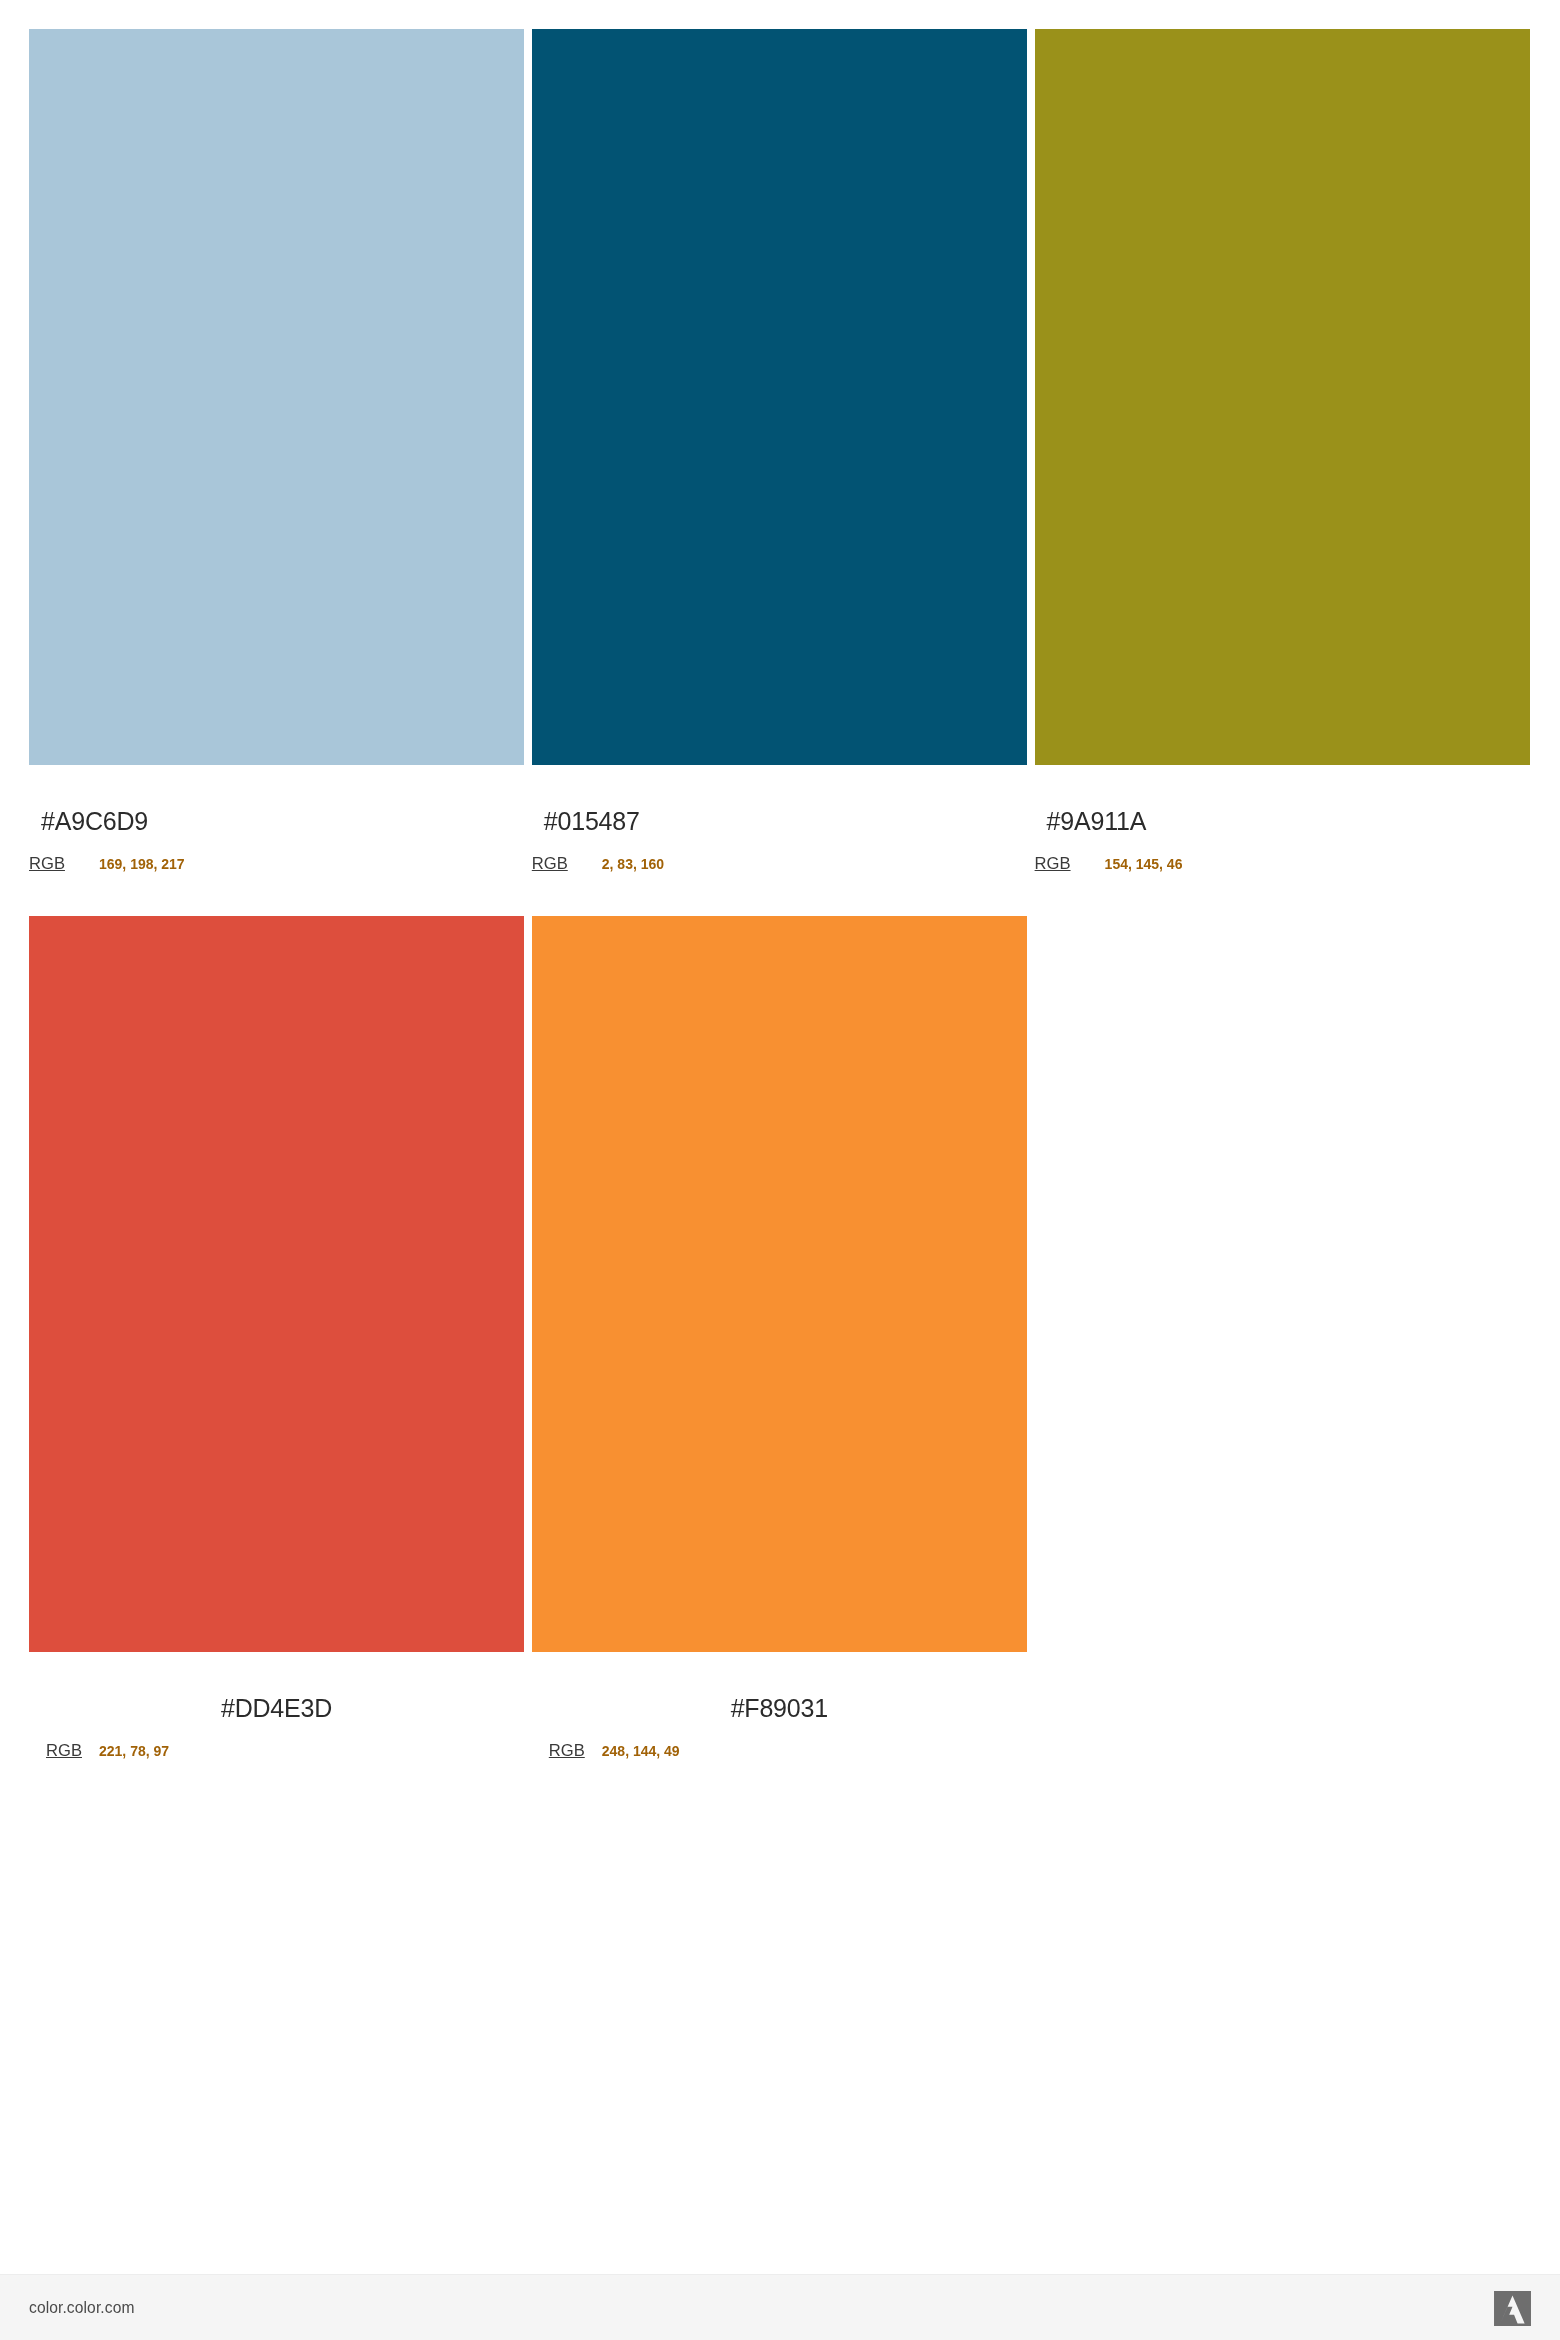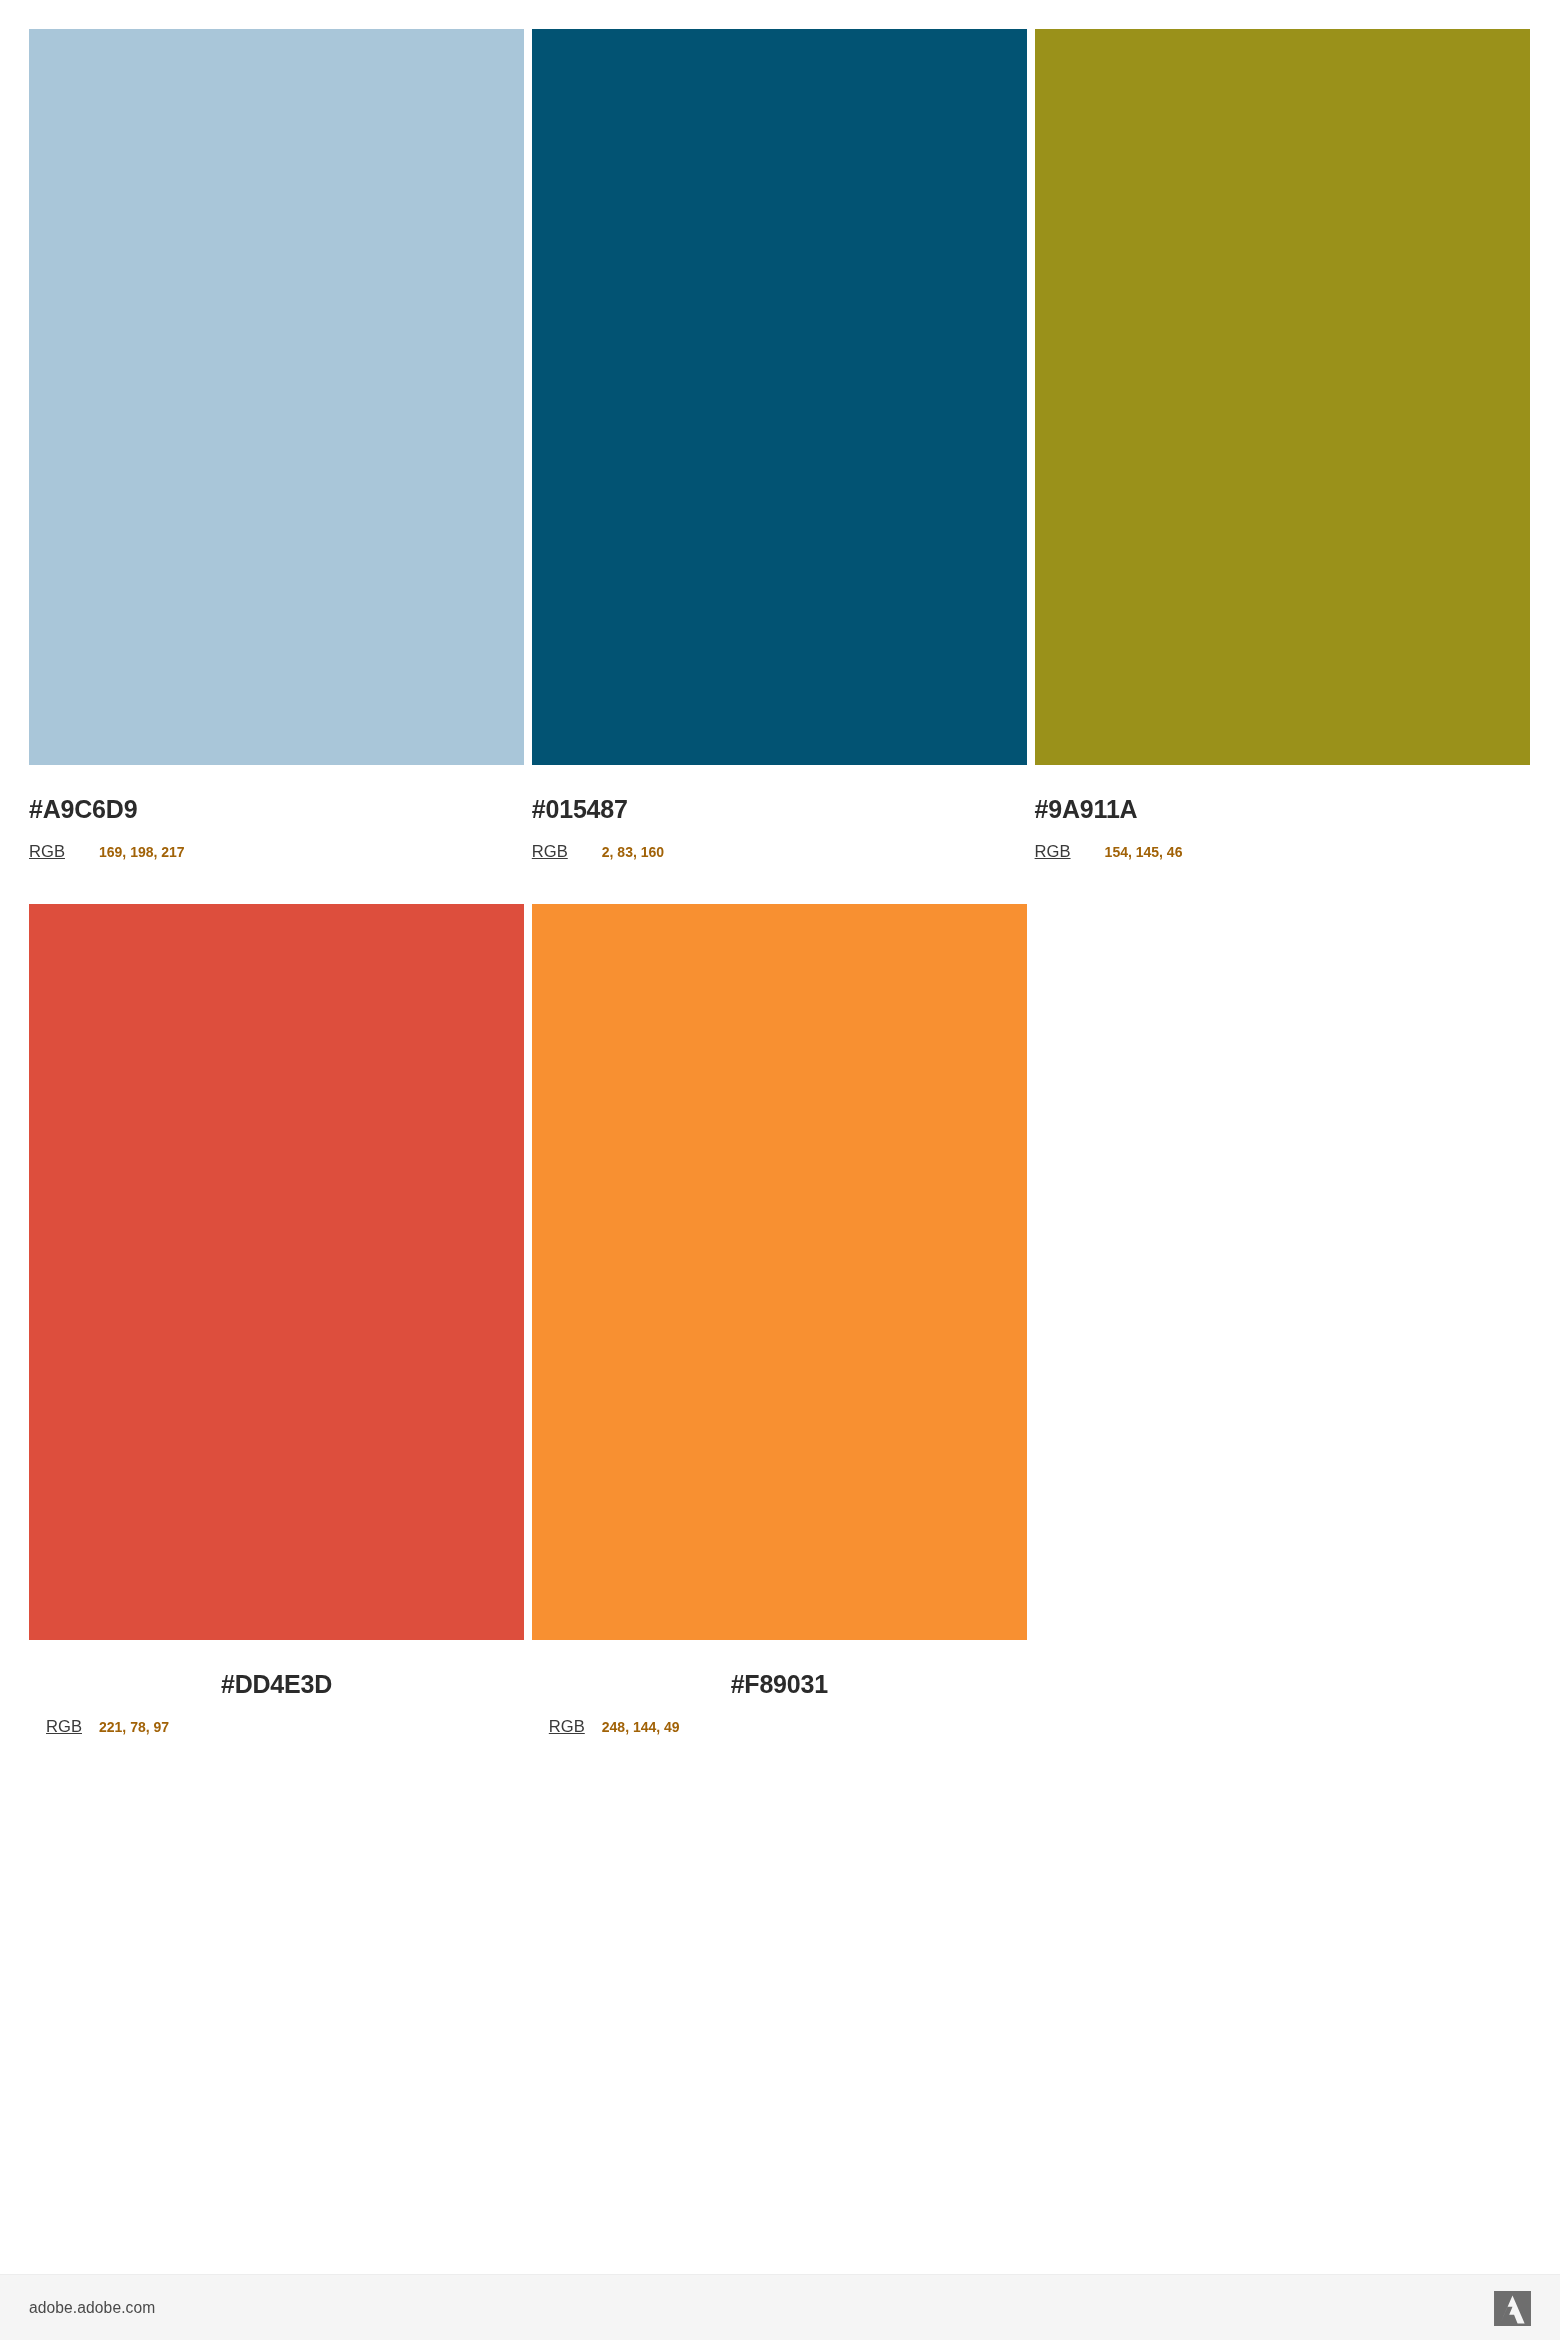--- a/index.html
+++ b/index.html
@@ -51,25 +51,25 @@
     height: 736px;
     display: block;
   }
 
   .swatch-info {
     padding-top: 32px;
   }
 
   .swatch-hex {
     font-size: 25px;
-    font-weight: bold;
+    font-weight: normal;
     color: #2b2b2b;
     letter-spacing: -0.2px;
     line-height: 1;
-    margin: 0;
+    margin: 12px;
     white-space: nowrap;
   }
 
   .swatch-rgb-row {
     margin-top: 21.5px;
     display: flex;
     align-items: baseline;
     line-height: 1;
   }
   .swatch-rgb-label {
@@ -182,21 +182,21 @@
     <div class="swatch-cell empty">
       <div class="swatch-chip"></div>
       <div class="swatch-info"></div>
     </div>
 
   </div>
 
 </div>
 
 <div class="footer" style="background-color: rgb(245, 245, 245);">
-  <span class="footer-url">adobe.adobe.com</span>
+  <span class="footer-url">color.color.com</span>
   <span class="footer-logo">
     <svg viewBox="0 0 38 36" width="37" height="35" xmlns="http://www.w3.org/2000/svg" aria-hidden="true">
       <rect x="0" y="0" width="38" height="36" fill="#6E6E6E"></rect>
       <path d="M19 4.5 L31.5 33.5 L24.2 33.5 L20.6 24.4 L15.6 24.4 L19 16.3 L13.9 16.3 L6.5 33.5 L19 4.5 Z" fill="#F5F5F5" fill-rule="nonzero"></path>
       <path d="M19 4.5 L6.5 33.5 L6.5 4.5 Z" fill="#f5f5f5" opacity="0"></path>
     </svg>
   </span>
 </div>
 
 

